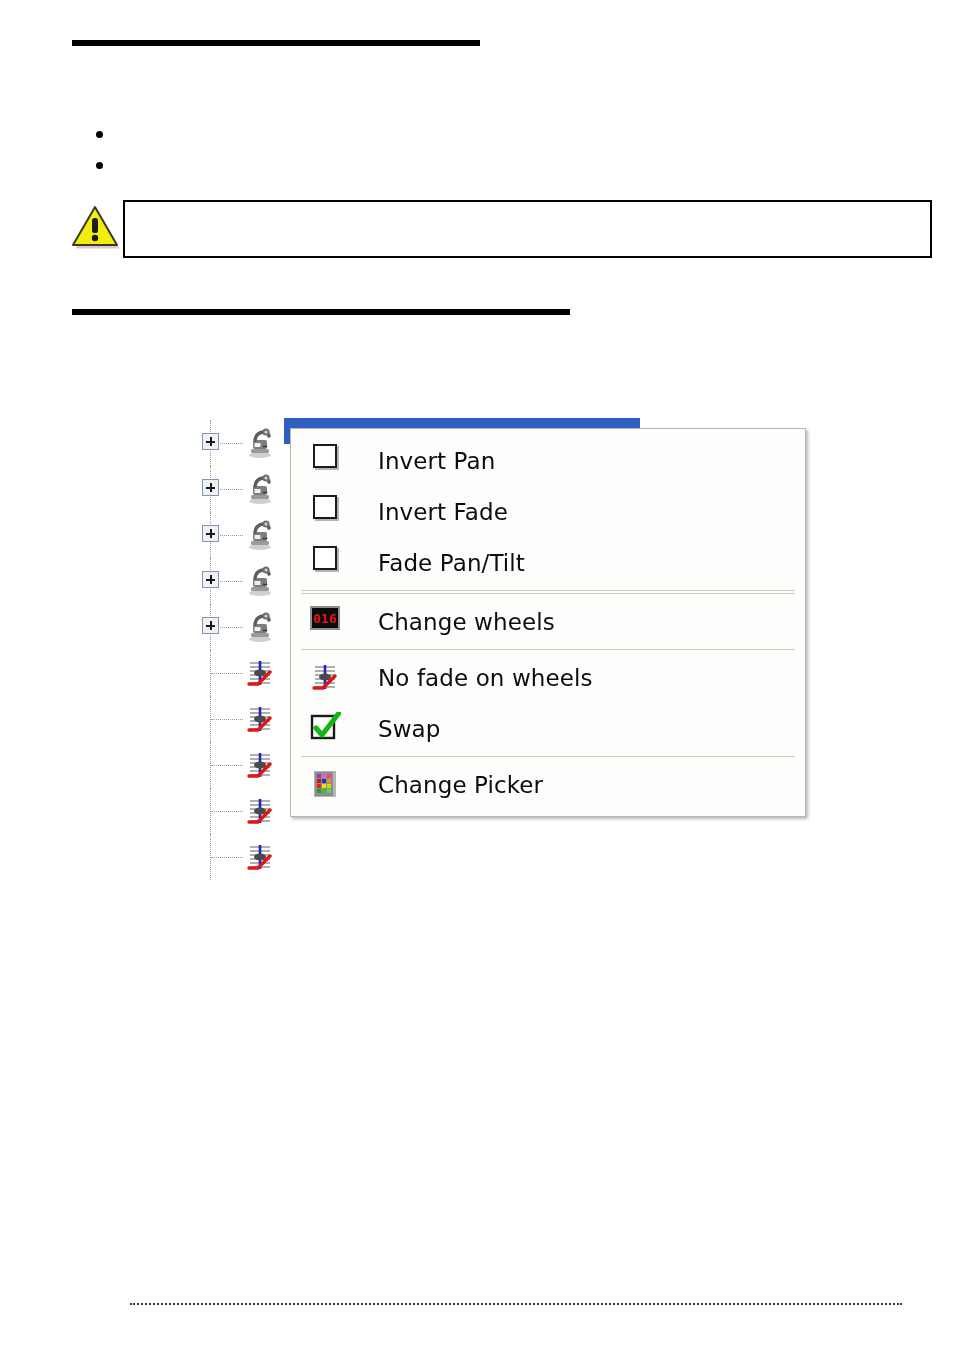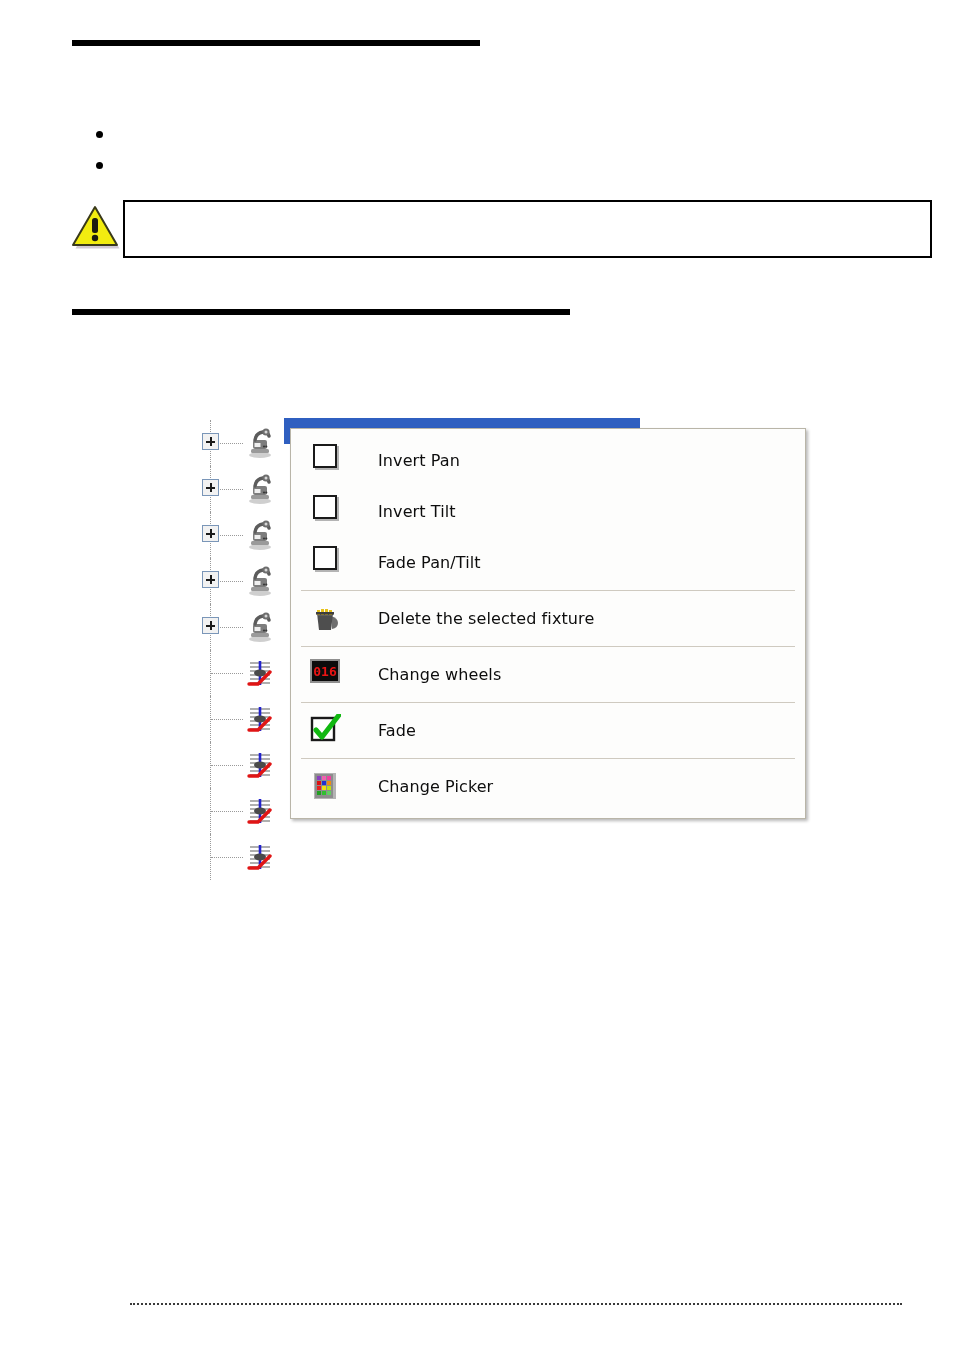--- a/index.html
+++ b/index.html
@@ -195,21 +195,21 @@
     min-width: 40px;
     height: 34px;
     display: flex;
     align-items: flex-start;
     justify-content: center;
   }
   .ctx-icon svg { display: block; }
   .ctx-label {
     margin-left: 33px;
     font-family: "DejaVu Sans", sans-serif;
-    font-size: 16px;
+    font-size: 23px;
     color: #0d0d0d;
     white-space: nowrap;
     letter-spacing: 0.1px;
   }
   .ctx-sep {
     height: 1px;
     background: #cfcac0;
     margin: 2px 10px 2px 10px;
   }
 
@@ -477,74 +477,75 @@
         <span class="ctx-icon">
           <span class="cb-empty"></span>
         </span>
         <span class="ctx-label">Invert Pan</span>
       </div>
 
       <div class="ctx-item">
         <span class="ctx-icon">
           <span class="cb-empty"></span>
         </span>
-        <span class="ctx-label">Invert Tilt</span>
+        <span class="ctx-label">Invert Fade</span>
       </div>
 
       <div class="ctx-item">
         <span class="ctx-icon">
           <span class="cb-empty"></span>
         </span>
         <span class="ctx-label">Fade Pan/Tilt</span>
       </div>
 
       <div class="ctx-sep"></div>
 
-      <div class="ctx-item">
-        <span class="ctx-icon">
-          <svg width="32" height="32" viewBox="0 0 32 32">
-            <path d="M22 14 q7 2 7 7 q0 5 -6 6 z" fill="#6f6f6f"></path>
-            <path d="M8 11 h16 l-2 17 h-12 z" fill="#4e4e4e"></path>
-            <path d="M8 11 h16 l-1 3 h-14 z" fill="#5e5e5e"></path>
-            <g fill="#e8c21a">
-              <rect x="8" y="8" width="3" height="5"></rect>
-              <rect x="12" y="7" width="3" height="6"></rect>
-              <rect x="16" y="7" width="3" height="6"></rect>
-              <rect x="20" y="8" width="3" height="5"></rect>
-            </g>
-            <rect x="7" y="10" width="18" height="2.6" fill="#3d3d3d"></rect>
-          </svg>
-        </span>
-        <span class="ctx-label">Delete the selected fixture</span>
-      </div>
 
       <div class="ctx-sep"></div>
 
       <div class="ctx-item">
         <span class="ctx-icon">
           <svg width="32" height="26" viewBox="0 0 32 26">
             <rect x="1" y="1" width="30" height="24" fill="#8f8f8f"></rect>
             <rect x="3" y="3" width="26" height="20" fill="#0b0b0b"></rect>
             <text x="16" y="18" text-anchor="middle" font-family="DejaVu Sans Mono, monospace" font-size="13" font-weight="bold" fill="#ea1414">016</text>
           </svg>
         </span>
         <span class="ctx-label">Change wheels</span>
       </div>
 
       <div class="ctx-sep"></div>
 
+      <div class="ctx-item">
+        <span class="ctx-icon">
+          <svg width="32" height="32" viewBox="0 0 32 32">
+            <g stroke="#9b9b9b" stroke-width="1.6">
+              <line x1="6" y1="6" x2="26" y2="6"></line>
+                <line x1="6" y1="10" x2="26" y2="10"></line>
+              <line x1="6" y1="14" x2="26" y2="14"></line>
+                <line x1="6" y1="18" x2="26" y2="18"></line>
+              <line x1="6" y1="22" x2="26" y2="22"></line>
+                <line x1="6" y1="26" x2="26" y2="26"></line>
+            </g>
+            <line x1="16" y1="4" x2="16" y2="28" stroke="#2222cc" stroke-width="2.6"></line>
+            <ellipse cx="16" cy="16" rx="6" ry="3.4" fill="#4a4a4a"></ellipse>
+            <path d="M5 27 L14 27 L26 15" fill="none" stroke="#e01515" stroke-width="3.4" stroke-linecap="round" stroke-linejoin="round"></path>
+          </svg>
+        </span>
+        <span class="ctx-label">No fade on wheels</span>
+      </div>
 
       <div class="ctx-item">
         <span class="ctx-icon">
           <svg width="32" height="30" viewBox="0 0 32 30">
             <rect x="3" y="4" width="22" height="22" fill="#ffffff" stroke="#1a1a1a" stroke-width="2.4"></rect>
             <path d="M7 16 L13 23 L30 1" fill="none" stroke="#11b811" stroke-width="5" stroke-linecap="round" stroke-linejoin="round"></path>
           </svg>
         </span>
-        <span class="ctx-label">Fade</span>
+        <span class="ctx-label">Swap</span>
       </div>
 
       <div class="ctx-sep"></div>
 
       <div class="ctx-item">
         <span class="ctx-icon">
           <svg width="32" height="32" viewBox="0 0 32 32">
             <rect x="5" y="3" width="22" height="26" fill="#b4b4b4"></rect>
             <rect x="6" y="4" width="18" height="24" fill="#8d8d8d"></rect>
             <g>

